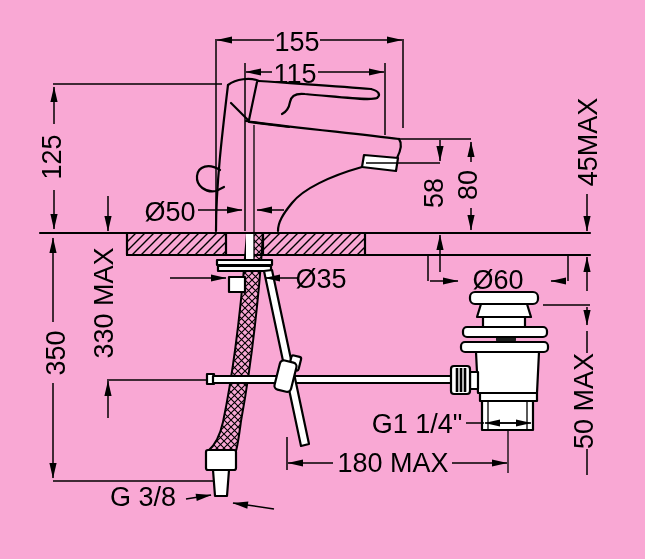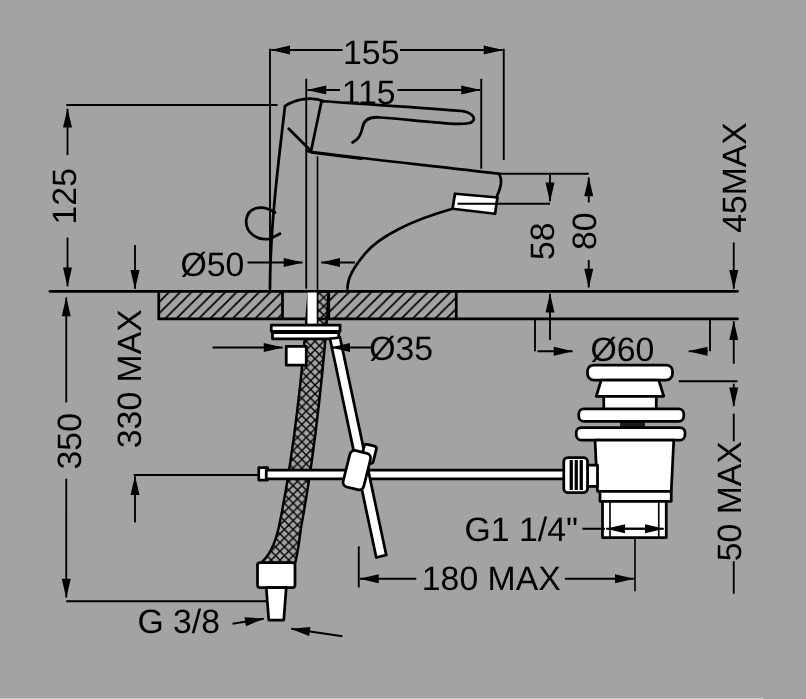--- a/index.html
+++ b/index.html
@@ -1,17 +1,17 @@
 <!DOCTYPE html>
 <html><head>
 <meta charset="utf-8">
 <style>
   html,body{margin:0;padding:0;background:#fff;}
   .canvas{
-    position:relative;width:645px;height:559px;background:#a3a3a3;overflow:hidden;
+    position:relative;width:645px;height:559px;background:#f9a8d4;overflow:hidden;
     font-family:"Liberation Sans", sans-serif;
   }
   svg{display:block;}
   text{
     font-family:"Liberation Sans", sans-serif;
     font-size:27px;fill:#000;
   }
   .obj{stroke:#000;stroke-width:2.2;fill:none;stroke-linecap:round;stroke-linejoin:round;}
   .objf{stroke:#000;stroke-width:2.2;fill:#ffffff;stroke-linejoin:round;}
   .dim{stroke:#000;stroke-width:1.5;fill:none;}

